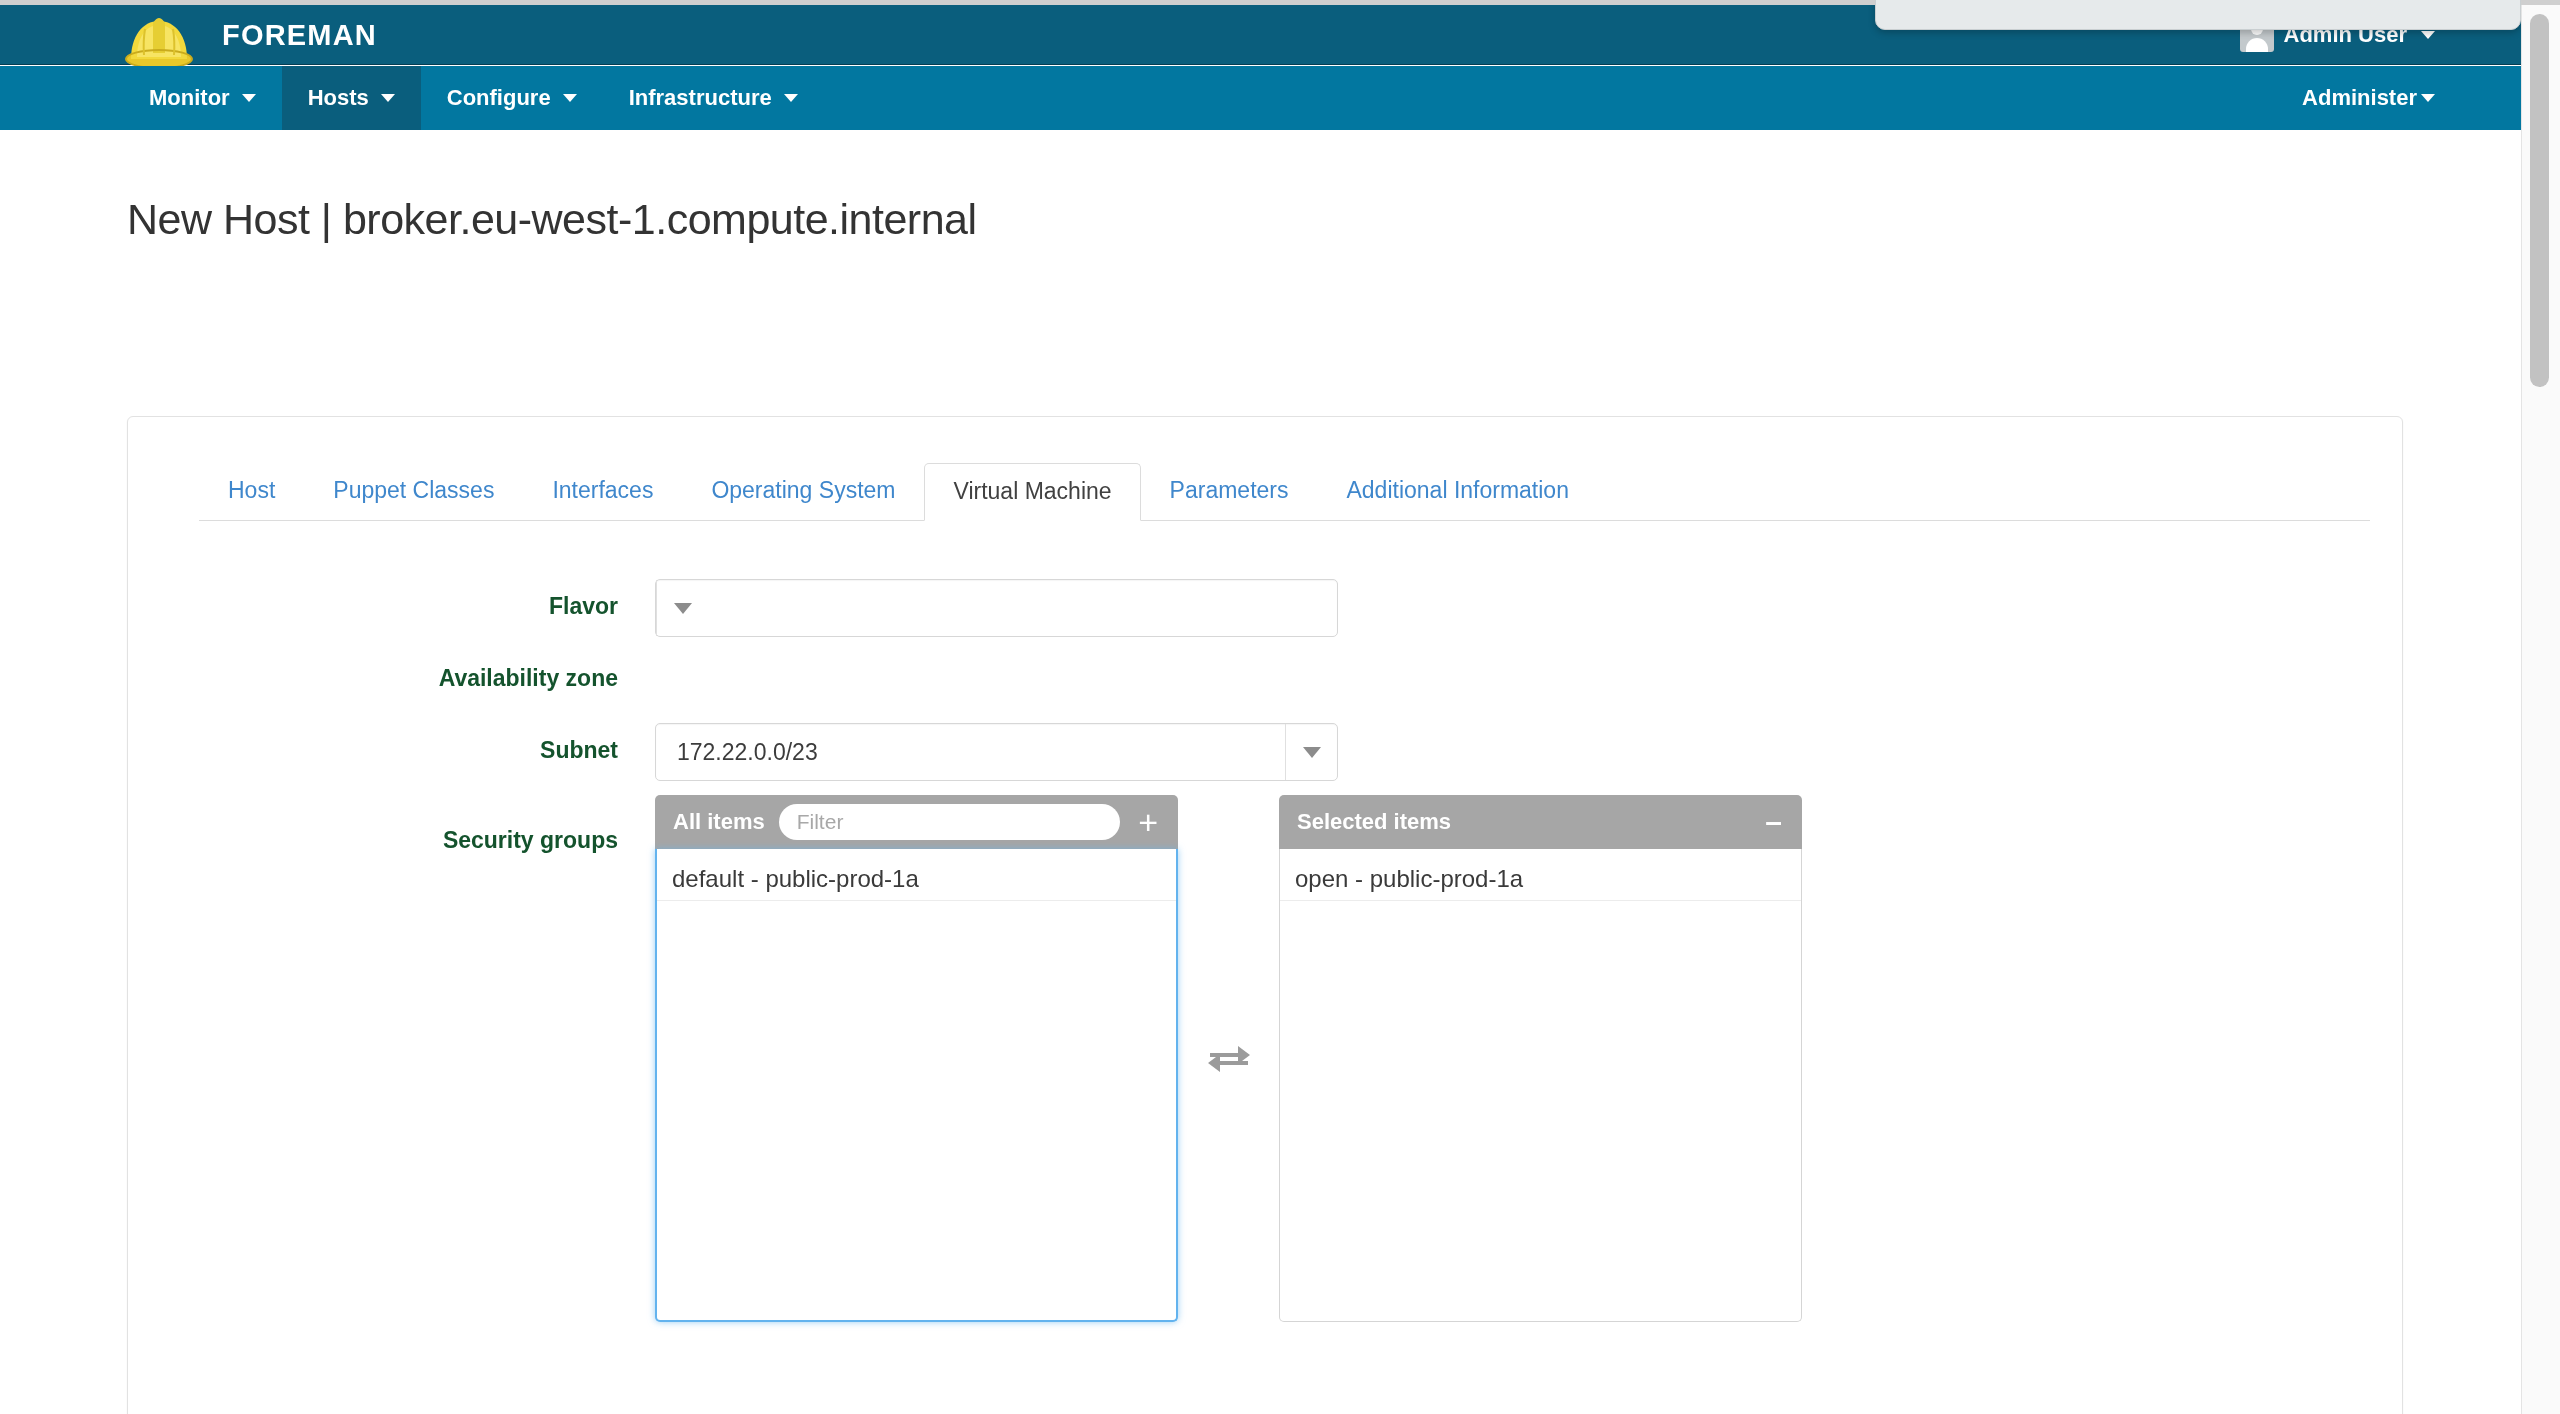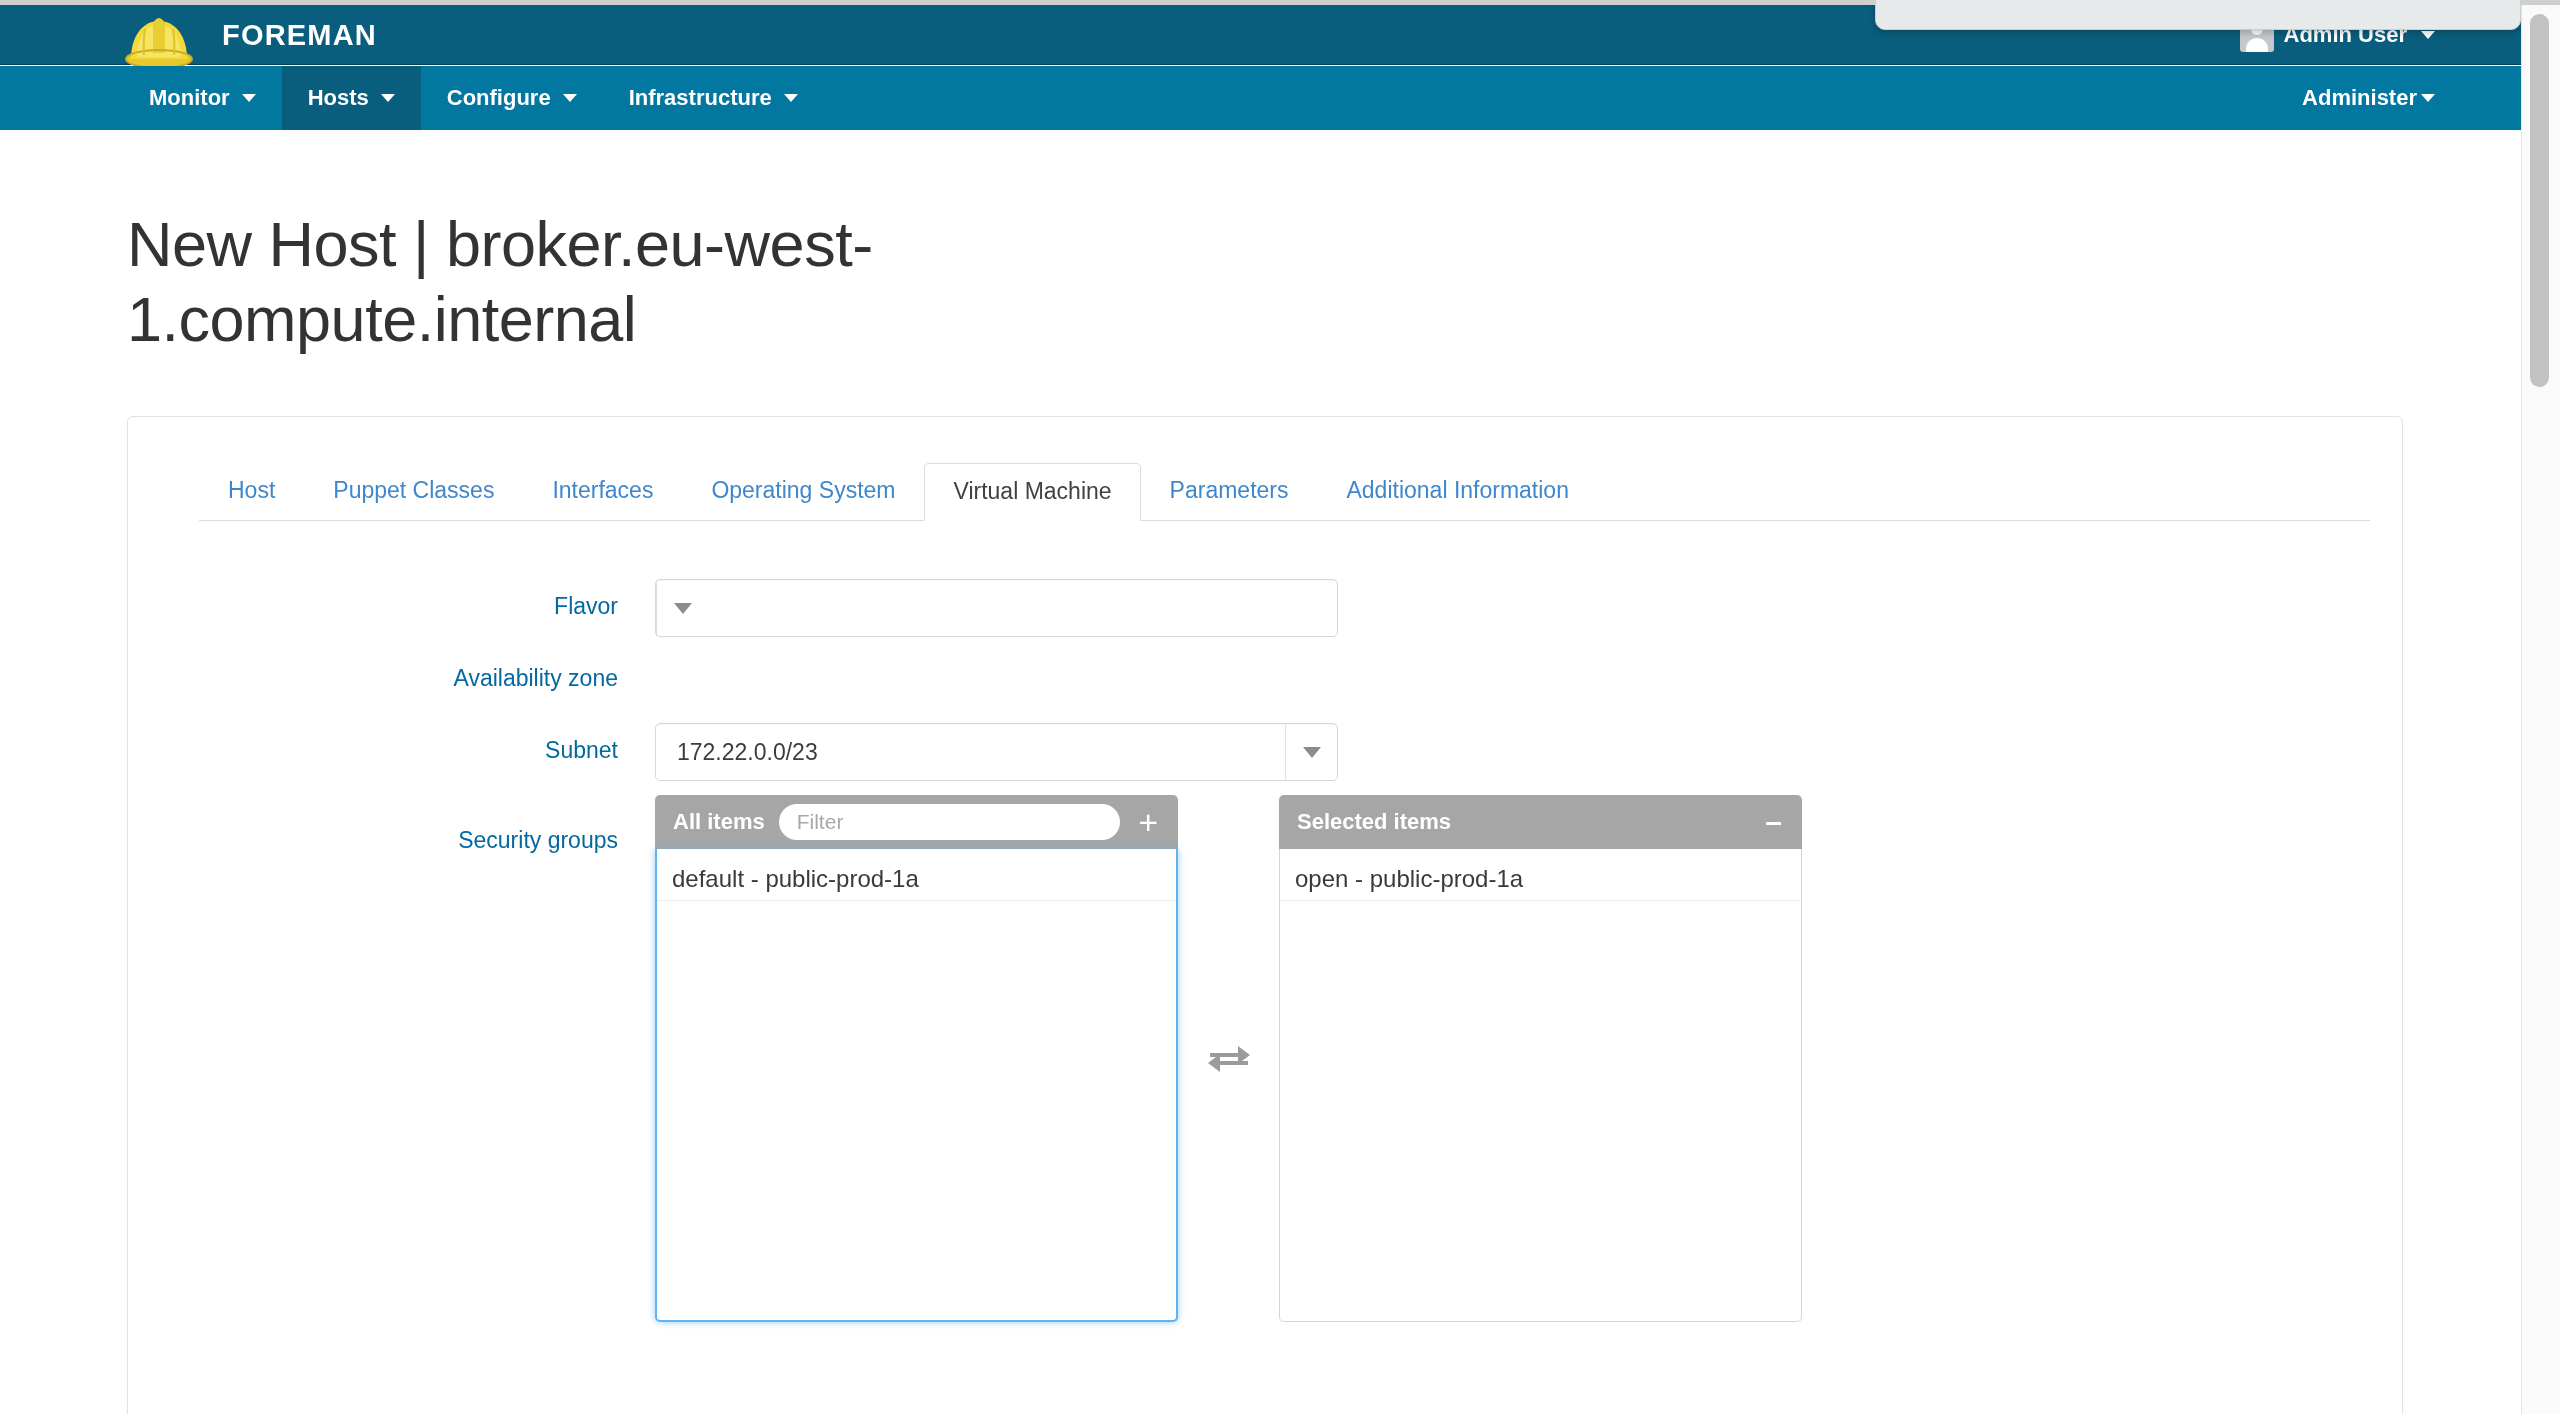--- a/index.html
+++ b/index.html
@@ -159,21 +159,21 @@
     left: 0; top: 130px;
     width: 2521px; height: 1284px;
     background: #ffffff;
     z-index: 10;
   }
 
   .page-title {
     position: absolute;
     left: 127px; top: 35px;
     width: 1100px;
-    font-size: 63px;
+    font-size: 43px;
     font-weight: 400;
     color: #333333;
     line-height: 1.18;
     letter-spacing: -0.5px;
   }
 
   
   .card {
     position: absolute;
     left: 127px; top: 286px;
@@ -218,22 +218,22 @@
     position: absolute;
     left: 0; right: 0;
     display: flex;
     align-items: flex-start;
   }
   .form-label {
     width: 527px;
     text-align: right;
     padding-right: 37px;
     font-size: 23px;
-    font-weight: normal;
-    color: #0369a1;
+    font-weight: bold;
+    color: #14532d;
     line-height: 1.2;
   }
 
   .select-wrap {
     position: relative;
     width: 683px;
     height: 58px;
     border: 1px solid #d7d7d7;
     border-radius: 5px;
     background: #ffffff;

